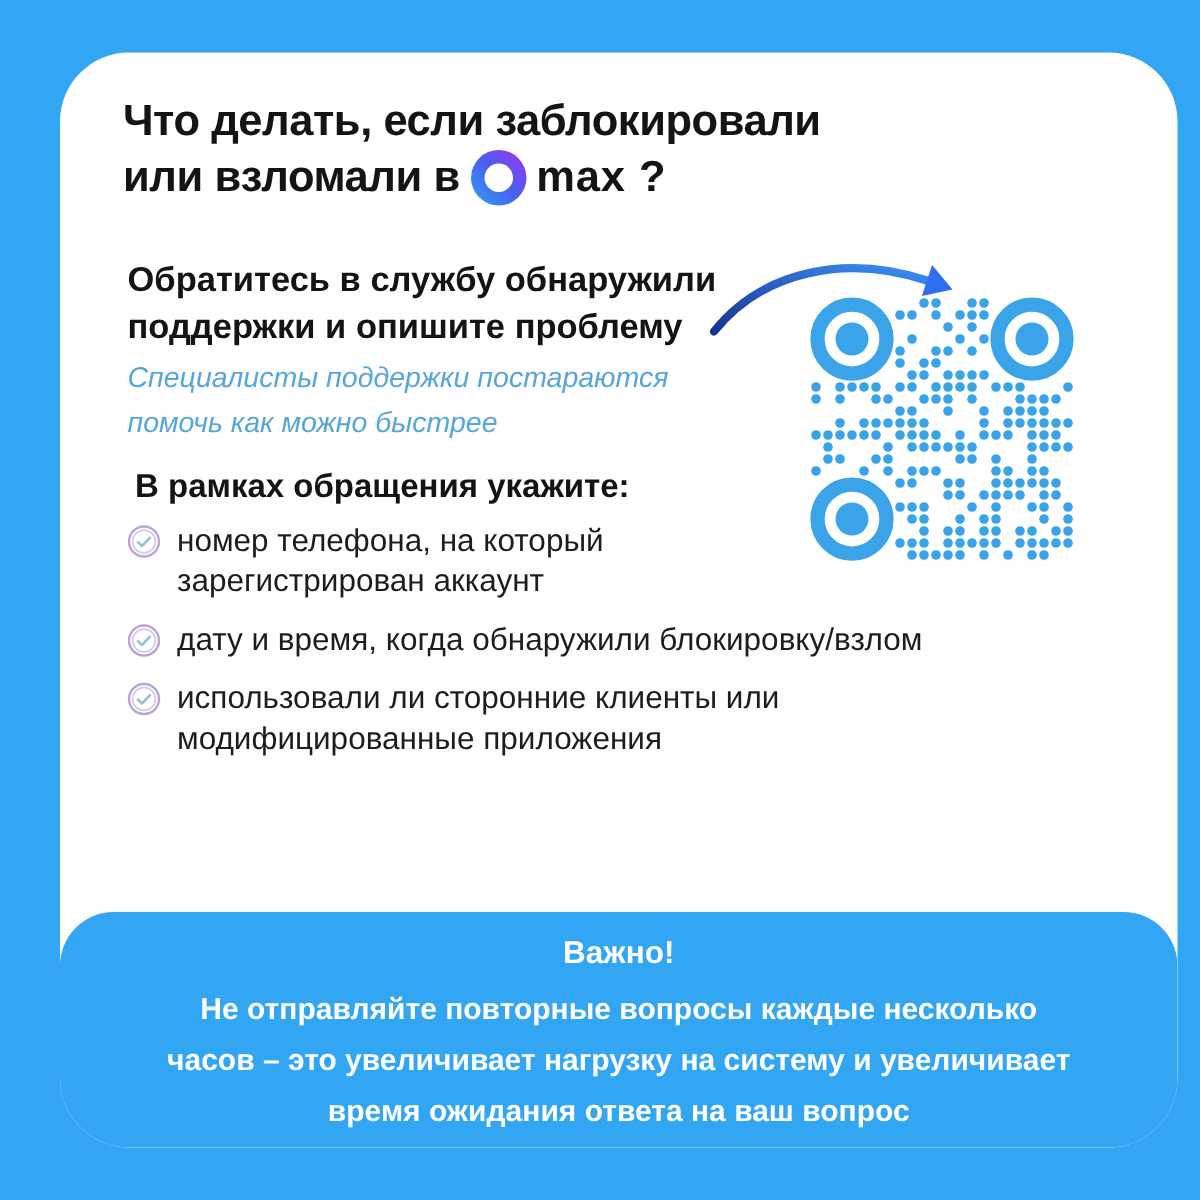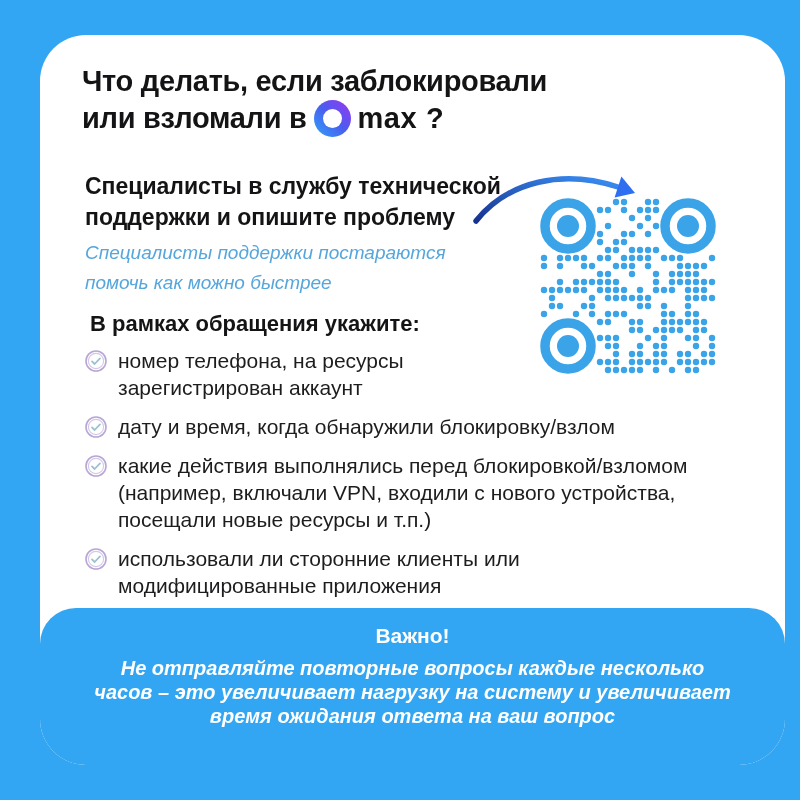--- a/index.html
+++ b/index.html
@@ -31,39 +31,39 @@
                      font-size:22px;font-weight:bold;}
   .checklist{position:absolute;left:44px;top:312px;width:660px;display:flex;
              flex-direction:column;gap:12px;}
   .check-item{display:flex;align-items:flex-start;gap:10px;}
   .check-item svg{flex:0 0 auto;margin-top:2px;}
   .check-item .item-text{color:var(--body-text);font-size:21px;font-weight:500;line-height:27px;}
 
   .important{position:absolute;left:0;right:0;bottom:0;height:157px;background:var(--important-bg);
              border-radius:36px 36px 0 0;text-align:center;color:var(--important-text);}
   .important-title{margin-top:16px;font-size:21px;font-weight:bold;}
-  .important-body{margin-top:8px;font-size:20px;font-weight:600;line-height:24px;font-style:italic;}
+  .important-body{margin-top:8px;font-size:20px;font-weight:600;line-height:34px;}
 </style>
 </head>
 <body>
 
 <div class="stage">
   <div class="card">
 
     <h1 class="title">
       <span>Что делать, если заблокировали</span>
       <span class="title-row">
         <span>или взломали в</span>
         <span class="logo"></span>
         <span class="brand">max</span>
         <span class="qmark">?</span>
       </span>
     </h1>
 
-    <div class="contact-heading pre">Специалисты в службу технической
+    <div class="contact-heading pre">Обратитесь в службу обнаружили
 поддержки и опишите проблему</div>
     <div class="contact-note pre">Специалисты поддержки постараются
 помочь как можно быстрее</div>
 
     <svg class="arrow" viewBox="0 0 178 76">
       <defs>
         <linearGradient id="ag" x1="0" y1="1" x2="1" y2="0">
           <stop offset="0" style="stop-color:var(--arrow-start)"></stop>
           <stop offset="1" style="stop-color:var(--arrow-end)"></stop>
         </linearGradient>
@@ -273,47 +273,37 @@
 
     <div class="checklist-heading">В рамках обращения укажите:</div>
 
     <div class="checklist">
       <div class="check-item">
         <svg width="24" height="24" viewBox="0 0 24 24">
           <circle cx="12" cy="12" r="10" fill="none" stroke="var(--check-ring)" stroke-width="1.6"></circle>
           <circle cx="12" cy="12" r="7.6" fill="none" stroke="var(--check-inner)" stroke-width="1.1"></circle>
           <path d="M8 12.4 L10.6 15 L16 9.4" fill="none" stroke="var(--check-mark)" stroke-width="1.8" stroke-linecap="round" stroke-linejoin="round"></path>
         </svg>
-        <span class="item-text pre">номер телефона, на ресурсы
+        <span class="item-text pre">номер телефона, на который
 зарегистрирован аккаунт</span>
       </div>
       <div class="check-item">
         <svg width="24" height="24" viewBox="0 0 24 24">
           <circle cx="12" cy="12" r="10" fill="none" stroke="var(--check-ring)" stroke-width="1.6"></circle>
           <circle cx="12" cy="12" r="7.6" fill="none" stroke="var(--check-inner)" stroke-width="1.1"></circle>
           <path d="M8 12.4 L10.6 15 L16 9.4" fill="none" stroke="var(--check-mark)" stroke-width="1.8" stroke-linecap="round" stroke-linejoin="round"></path>
         </svg>
         <span class="item-text pre">дату и время, когда обнаружили блокировку/взлом</span>
       </div>
       <div class="check-item">
         <svg width="24" height="24" viewBox="0 0 24 24">
           <circle cx="12" cy="12" r="10" fill="none" stroke="var(--check-ring)" stroke-width="1.6"></circle>
           <circle cx="12" cy="12" r="7.6" fill="none" stroke="var(--check-inner)" stroke-width="1.1"></circle>
           <path d="M8 12.4 L10.6 15 L16 9.4" fill="none" stroke="var(--check-mark)" stroke-width="1.8" stroke-linecap="round" stroke-linejoin="round"></path>
         </svg>
-        <span class="item-text pre">какие действия выполнялись перед блокировкой/взломом
-(например, включали VPN, входили с нового устройства,
-посещали новые ресурсы и т.п.)</span>
-      </div>
-      <div class="check-item">
-        <svg width="24" height="24" viewBox="0 0 24 24">
-          <circle cx="12" cy="12" r="10" fill="none" stroke="var(--check-ring)" stroke-width="1.6"></circle>
-          <circle cx="12" cy="12" r="7.6" fill="none" stroke="var(--check-inner)" stroke-width="1.1"></circle>
-          <path d="M8 12.4 L10.6 15 L16 9.4" fill="none" stroke="var(--check-mark)" stroke-width="1.8" stroke-linecap="round" stroke-linejoin="round"></path>
-        </svg>
         <span class="item-text pre">использовали ли сторонние клиенты или
 модифицированные приложения</span>
       </div>
     </div>
 
     <div class="important">
       <div class="important-title">Важно!</div>
       <div class="important-body pre">Не отправляйте повторные вопросы каждые несколько
 часов – это увеличивает нагрузку на систему и увеличивает
 время ожидания ответа на ваш вопрос</div>

